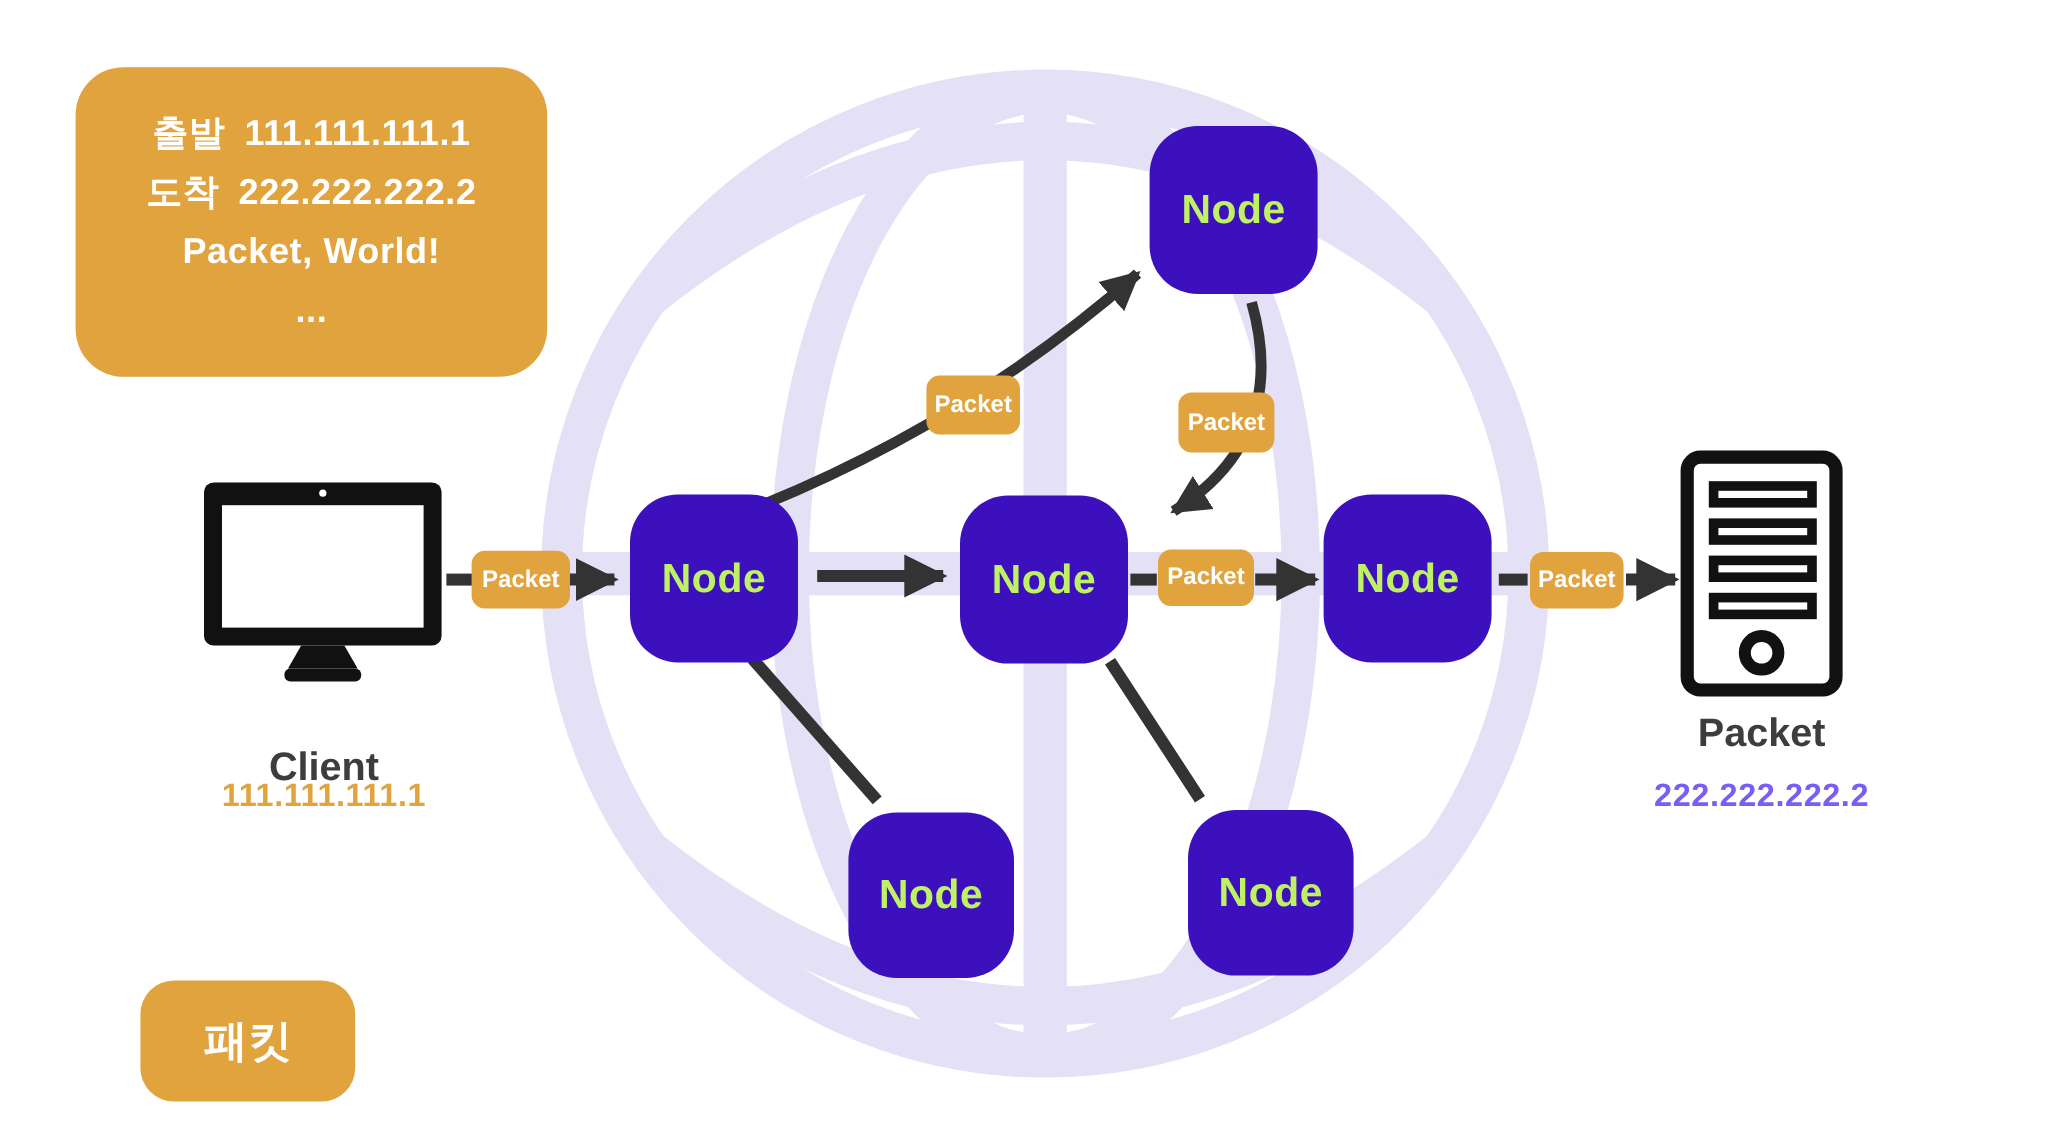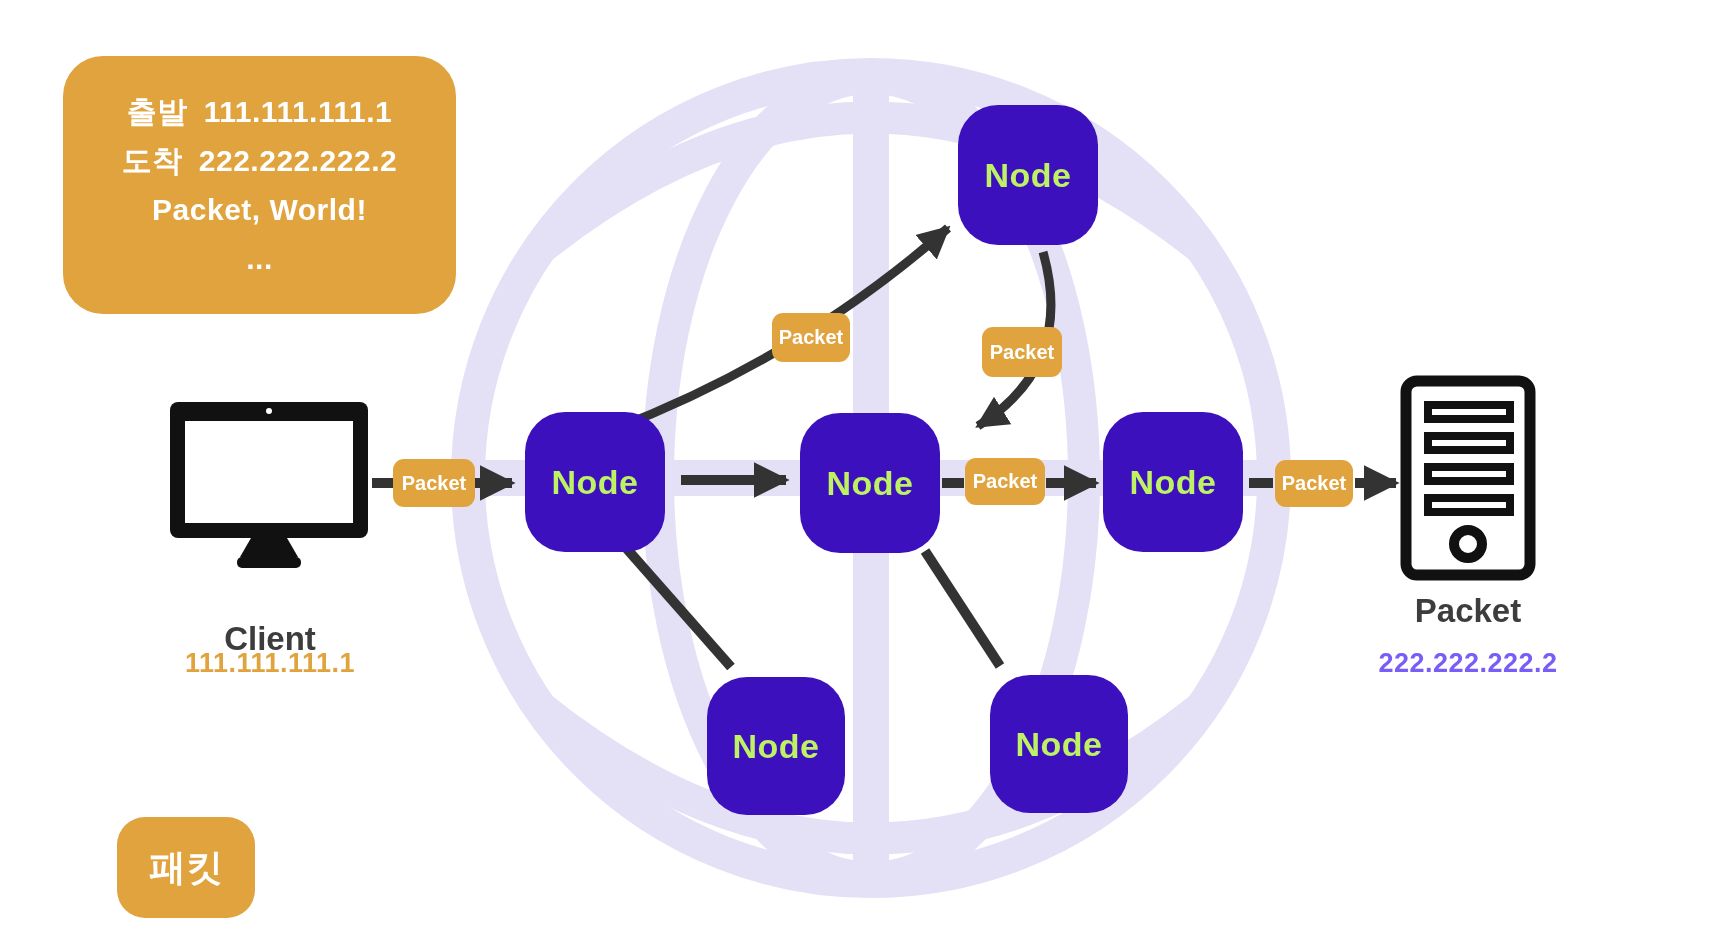--- a/index.html
+++ b/index.html
@@ -24,21 +24,21 @@
   
   .chip{
     background:#E0A33E;border-radius:11px;color:#ffffff;font-weight:bold;font-size:20px;
     display:flex;align-items:center;justify-content:center;
   }
   .endpoint-label{font-weight:bold;font-size:33px;color:#3D3D3D;text-align:center;}
   .endpoint-ip{font-weight:bold;font-size:27px;text-align:center;letter-spacing:0.5px;}
   .ip-orange{color:#E0A33E;}
   .ip-purple{color:#7A5CF6;}
   .legend-box{
-    left:117px;top:817px;width:138px;height:101px;background:#E0A33E;border-radius:28px;
+    left:117px;top:817px;width:179px;height:101px;background:#E0A33E;border-radius:28px;
     color:#ffffff;font-weight:bold;font-size:37px;display:flex;align-items:center;justify-content:center;
   }
 </style>
 </head>
 <body>
 
 <div class="canvas">
 
   <svg width="1722" height="950" viewBox="0 0 1722 950">
     <defs>

